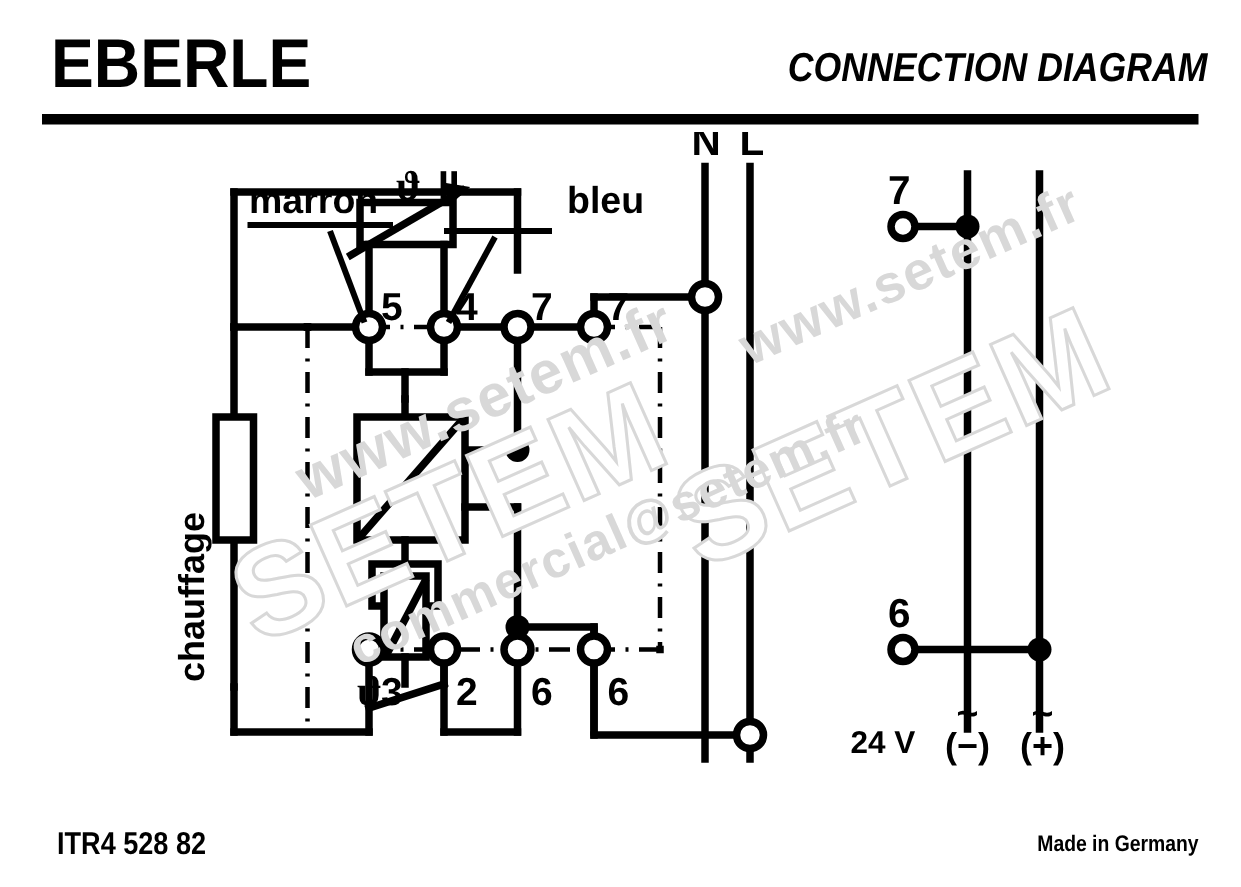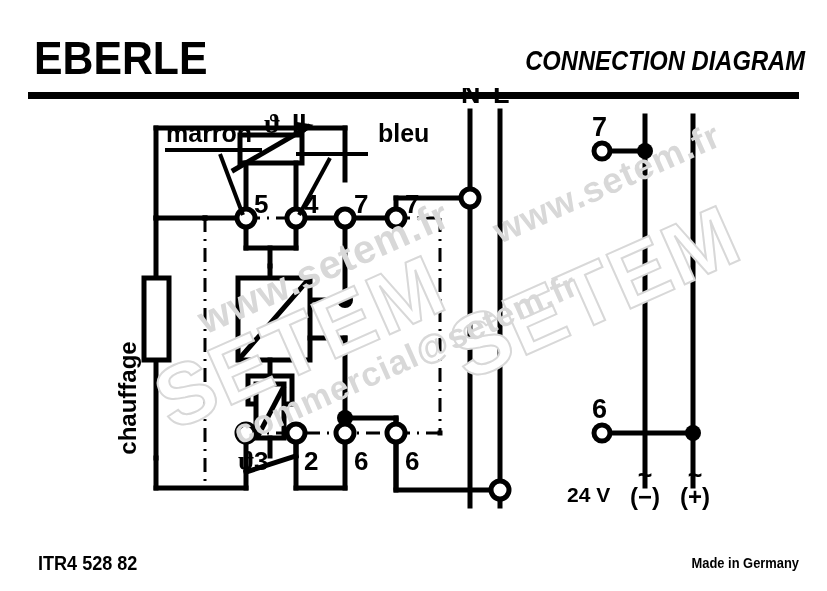--- a/index.html
+++ b/index.html
@@ -18,21 +18,21 @@
     position: absolute;
     left: 0; top: 0;
     width: 827px;
     height: 591px;
     background: #ffffff;
   }
 
   
   .header {
     position: absolute;
-    left: 0; top: 16px;
+    left: 0; top: 0;
     width: 827px;
     height: 88px;
   }
   .brand {
     position: absolute;
     left: 34px;
     top: 19px;
     font-family: "Liberation Sans", sans-serif;
     font-weight: bold;
     font-size: 46px;

